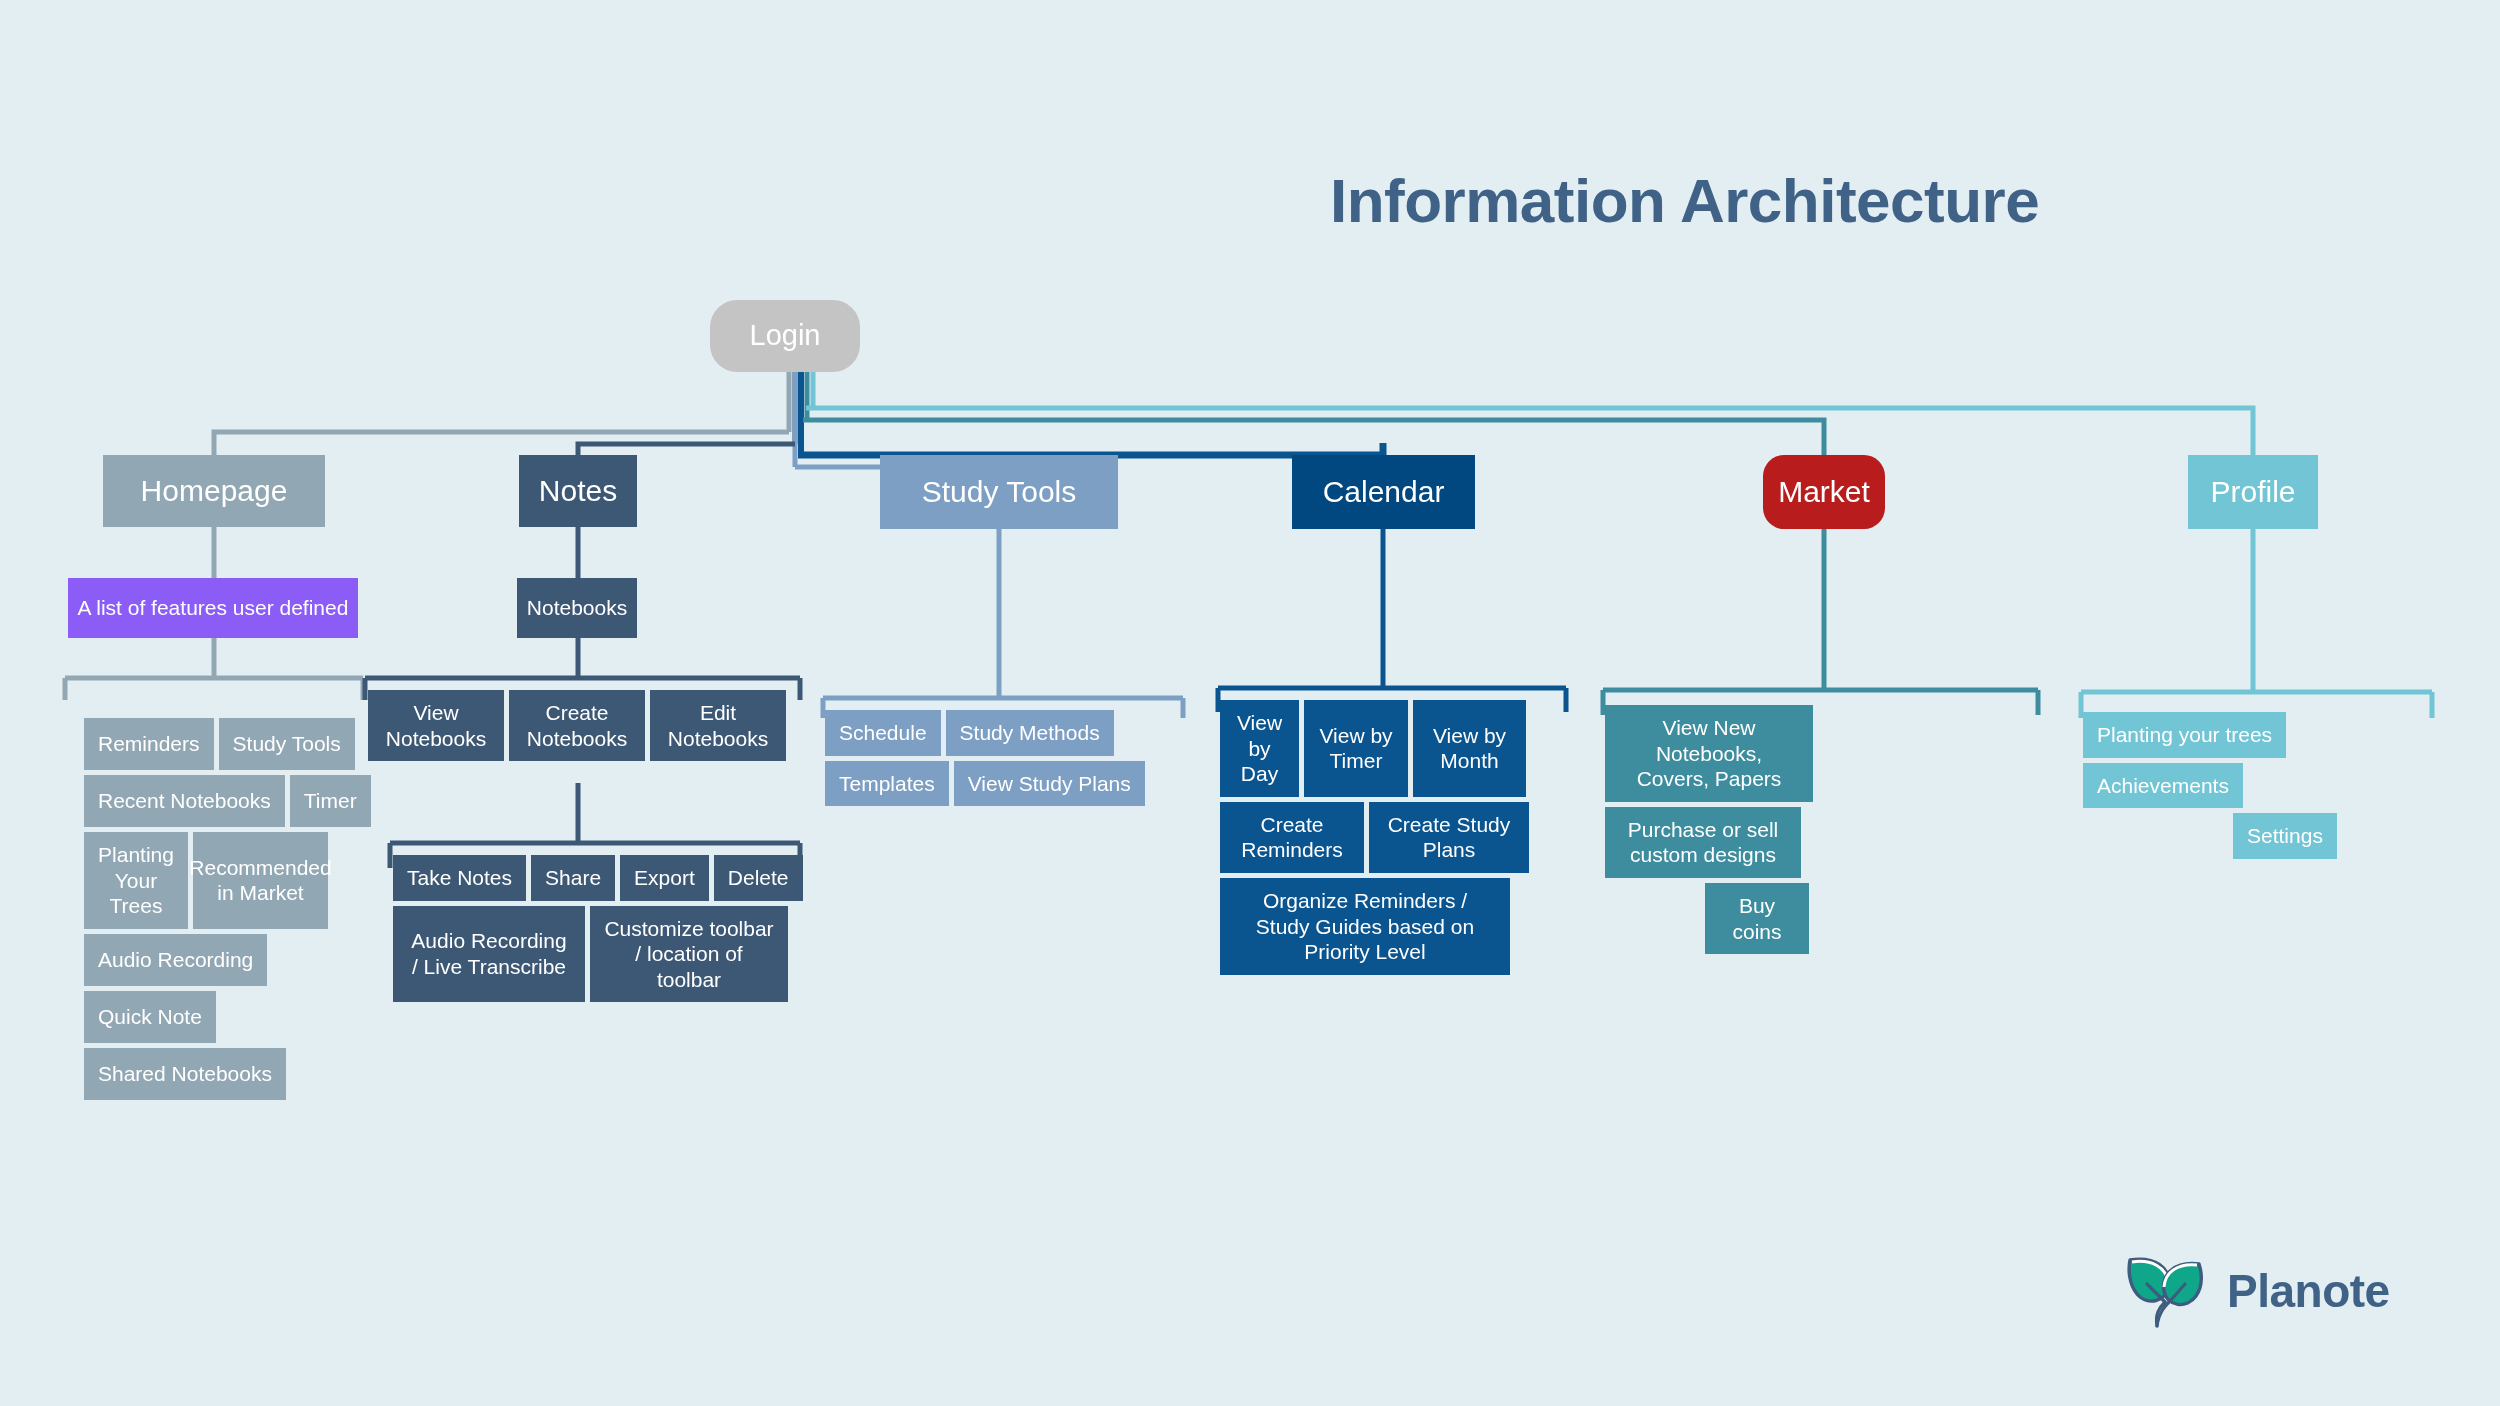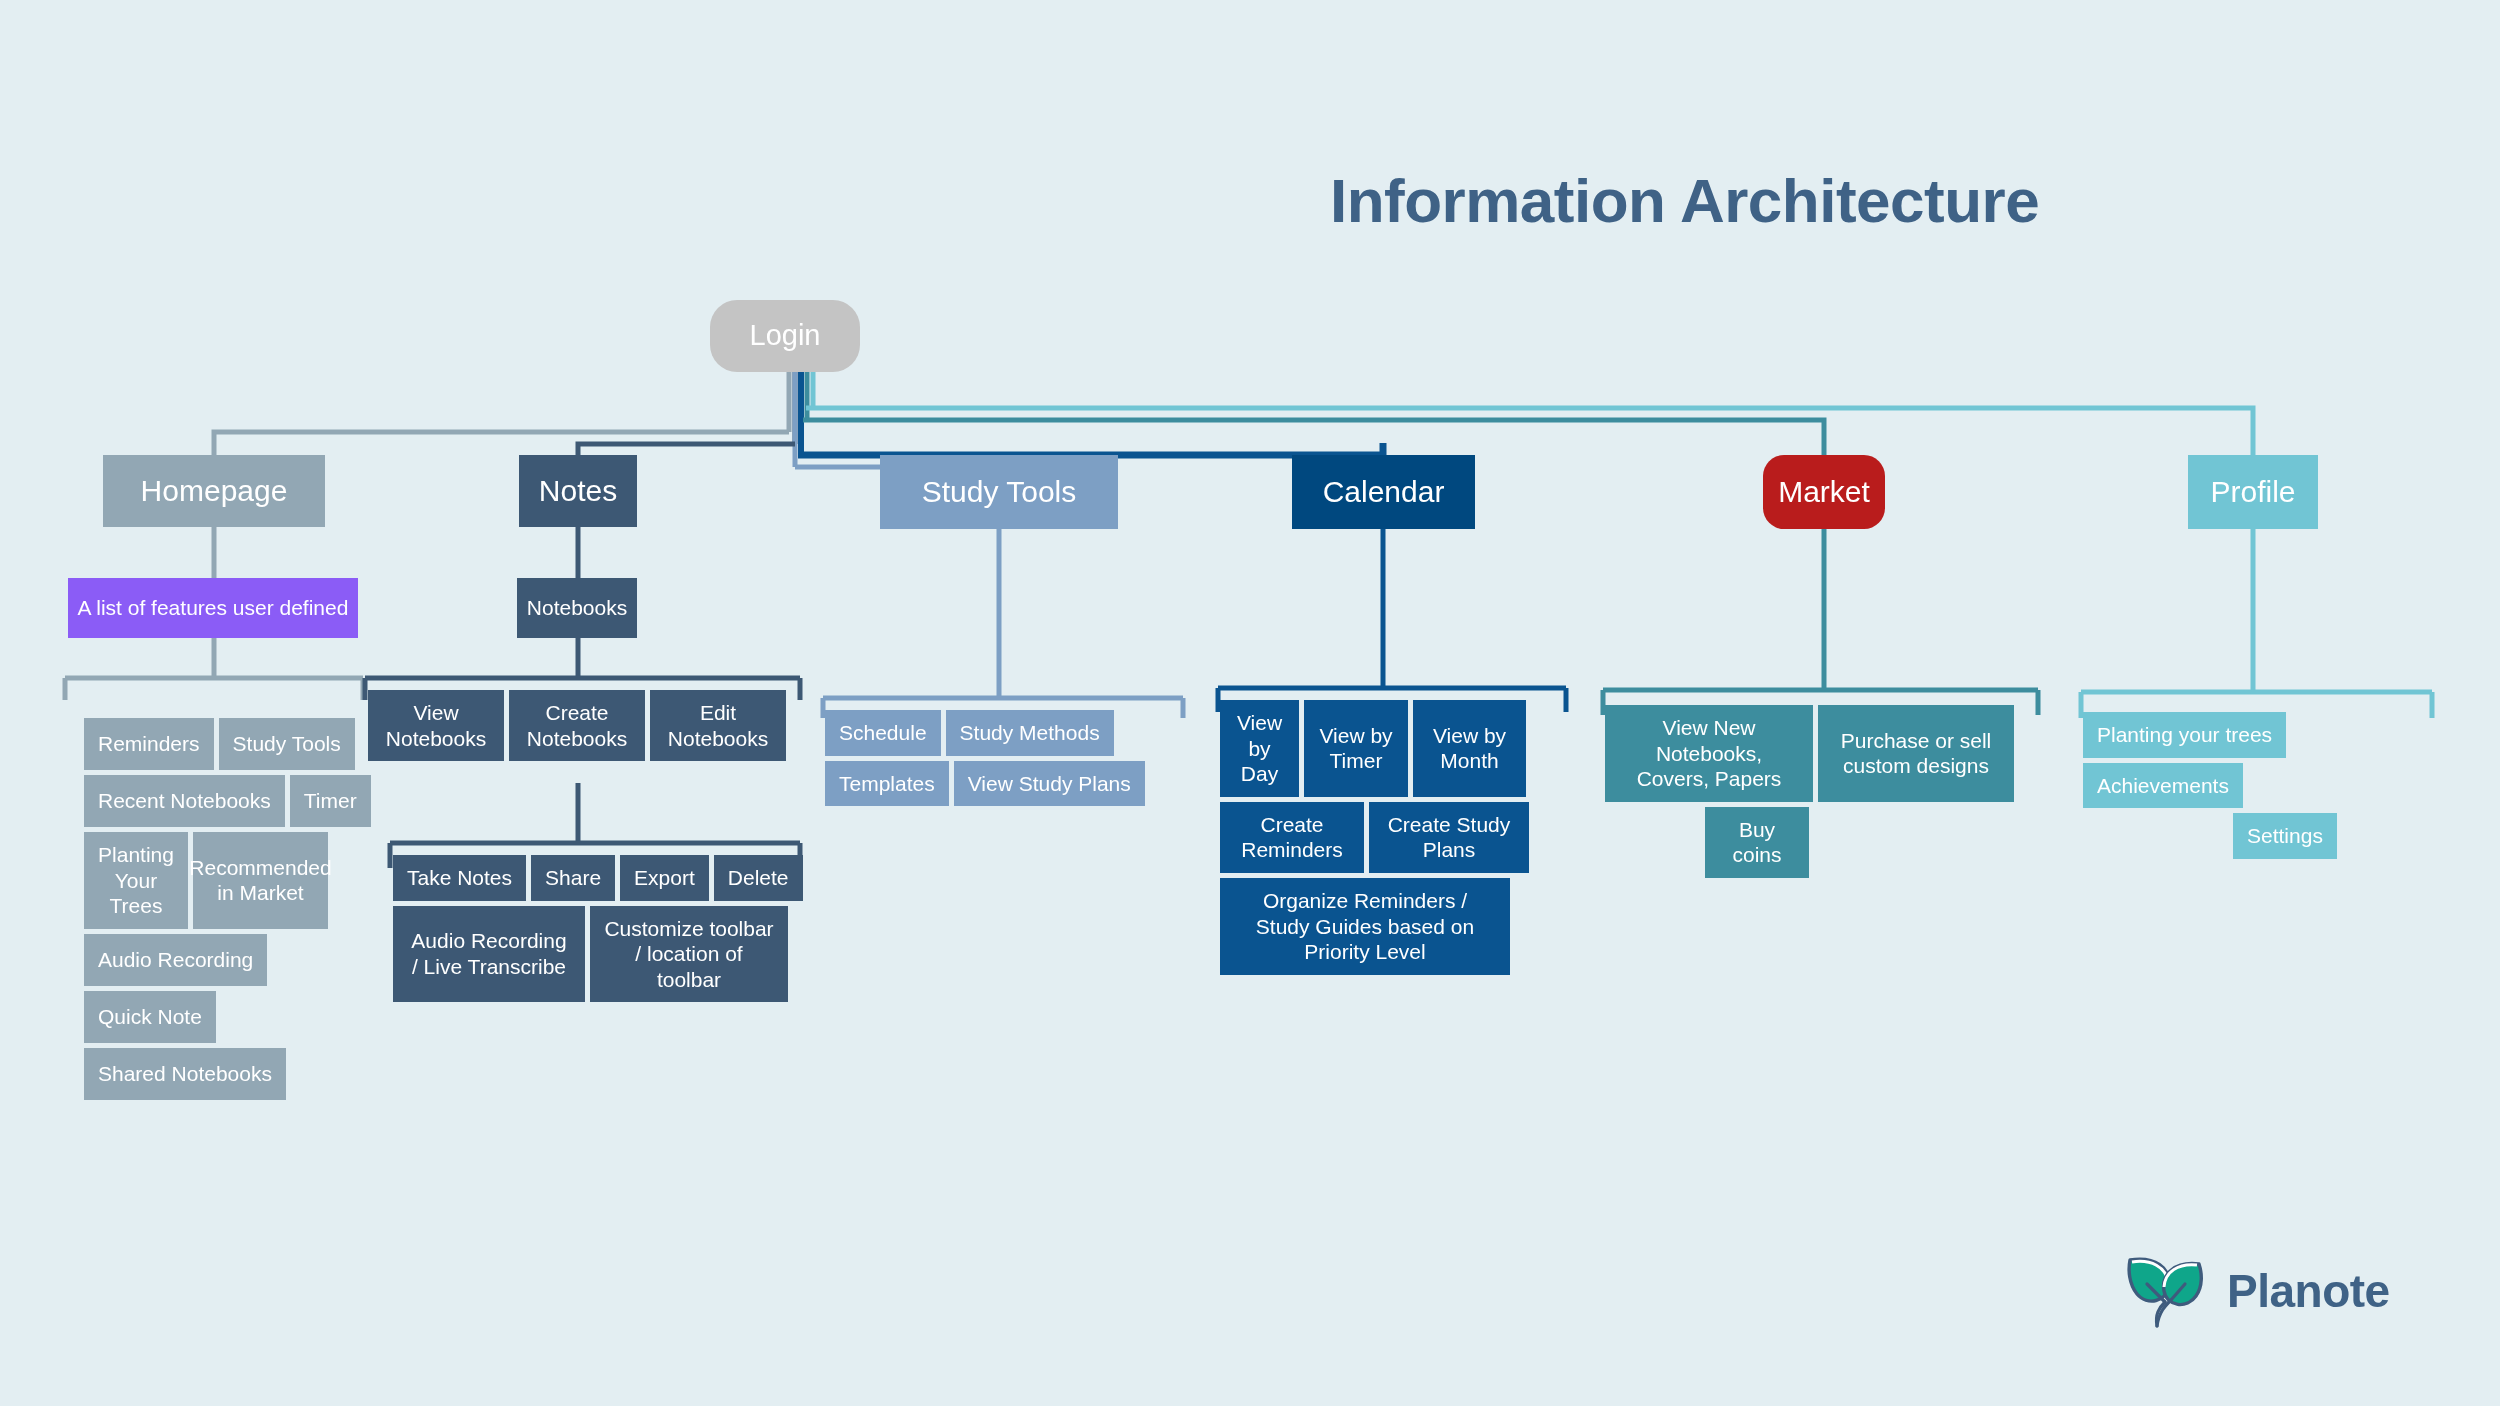--- a/index.html
+++ b/index.html
@@ -118,21 +118,21 @@
 
   
   #cluster-studytools { left: 825px; top: 710px; width: 370px; }
   #cluster-studytools .node { background: #7d9fc4; min-height: 38px; }
 
   
   #cluster-calendar { left: 1220px; top: 700px; width: 350px; }
   #cluster-calendar .node { background: #0a5490; min-height: 56px; }
 
   
-  #cluster-market { left: 1605px; top: 705px; width: 418px; }
+  #cluster-market { left: 1605px; top: 705px; width: 418px; flex-direction: column; }
   #cluster-market .node { background: #3d8d9e; min-height: 58px; }
 
   
   #cluster-profile { left: 2083px; top: 712px; width: 350px; }
   #cluster-profile .node { background: #71c5d4; min-height: 40px; }
 
   
   #logo {
     position: absolute;
     left: 2125px;

